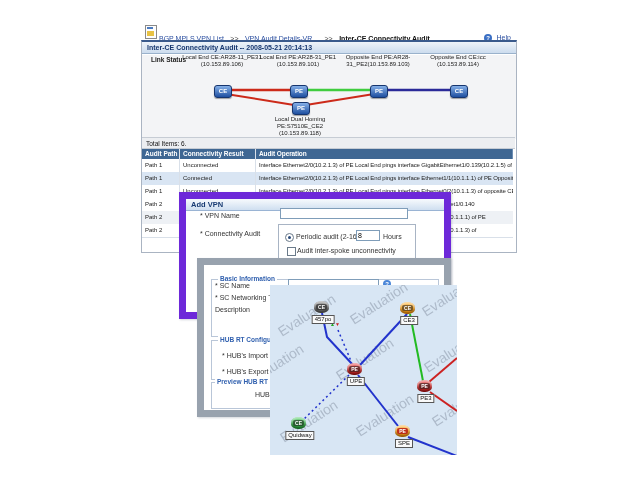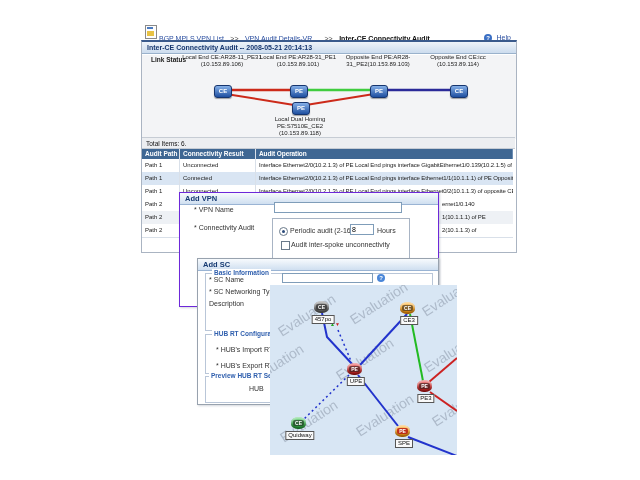--- a/index.html
+++ b/index.html
@@ -33,21 +33,21 @@
   .tblhead{left:1px;top:109px;width:371px;height:10px;display:flex;background:#3f6793;}
   .th{font-size:6.5px;font-weight:bold;color:#fff;line-height:10px;padding-left:3px;box-sizing:border-box;
       border-right:1px solid #6d8fb5;overflow:hidden;white-space:nowrap;}
   .trow{left:1px;width:371px;height:13px;display:flex;border-bottom:1px solid #d9e0e9;background:#fff;}
   .td{font-size:6px;line-height:12px;padding-left:3px;box-sizing:border-box;overflow:hidden;white-space:nowrap;color:#222;}
   .c1{width:38px;border-right:1px solid #d9e0e9;}
   .c2{width:76px;border-right:1px solid #d9e0e9;}
   .c3{width:257px;letter-spacing:-0.1px;}
   .frag{padding-left:186px;}
   
-  .dlg{background:#fff;border:1px solid #6d28d9;box-shadow:1px 1px 2px rgba(80,90,110,.25);}
+  .dlg{background:#fff;border:7px solid #6d28d9;box-shadow:1px 1px 2px rgba(80,90,110,.25);}
   .dlgtitle{height:12px;background:linear-gradient(#f7fafd,#cfdff0);border-bottom:1px solid #9ab4d4;
             font-size:7.5px;font-weight:bold;color:#163a72;line-height:12px;padding-left:5px;box-sizing:border-box;}
   .flabel{font-size:7px;color:#333;}
   .inp{background:#fff;border:1px solid #7f9db9;font-size:7px;padding:0 1px;box-sizing:border-box;}
   .grpbox{border:1px solid #a8b4c4;background:#fff;}
   .radio{width:7px;height:7px;border-radius:50%;border:1px solid #6a7a8a;background:#fff;position:relative;}
   .radio:after{content:"";position:absolute;left:2px;top:2px;width:3px;height:3px;border-radius:50%;background:#2a4a7a;}
   .chk{width:7px;height:7px;border:1px solid #6a7a8a;background:#fff;}
   .fieldset{border:1px solid #b9c6d8;background:#fff;}
   .legend{position:absolute;background:#fff;padding:0 2px;font-size:6.5px;font-weight:bold;color:#2f5fae;white-space:nowrap;}
@@ -172,21 +172,20 @@
       <div class="abs radio" style="left:6px;top:8px;"></div>
       <div class="abs flabel nw" style="left:17px;top:8px;">Periodic audit (2-168)</div>
       <input class="abs inp" style="left: 77px; top: 5px; width: 24px; height: 11px;" value="8">
       <div class="abs flabel nw" style="left:104px;top:8px;">Hours</div>
       <div class="abs chk" style="left:8px;top:22px;"></div>
       <div class="abs flabel nw" style="left:18px;top:22px;">Audit inter-spoke unconnectivity</div>
     </div>
   </div>
 
   <div class="abs dlg" style="left:197px;top:258px;width:240px;height:145px;z-index:30;border-color:#98a2ae;">
-    <div class="dlgtitle nw">Add SC</div>
 
     <div class="abs fieldset" style="left:7px;top:14px;width:226px;height:56px;"></div>
     <div class="legend" style="left:14px;top:10px;">Basic Information</div>
     <div class="abs flabel nw" style="left:11px;top:17px;">* SC Name</div>
     <input class="abs inp" style="left: 84px; top: 14px; width: 91px; height: 10px;" value="">
     <div class="abs info" style="left:179px;top:15px;">?</div>
     <div class="abs flabel nw" style="left:11px;top:29px;">* SC Networking Type</div>
     <input class="abs inp" style="left: 84px; top: 26px; width: 91px; height: 10px;">
     <div class="abs flabel nw" style="left:11px;top:41px;">Description</div>
     <textarea class="abs inp" style="left: 84px; top: 38px; width: 91px; height: 26px; resize: none;"></textarea>

